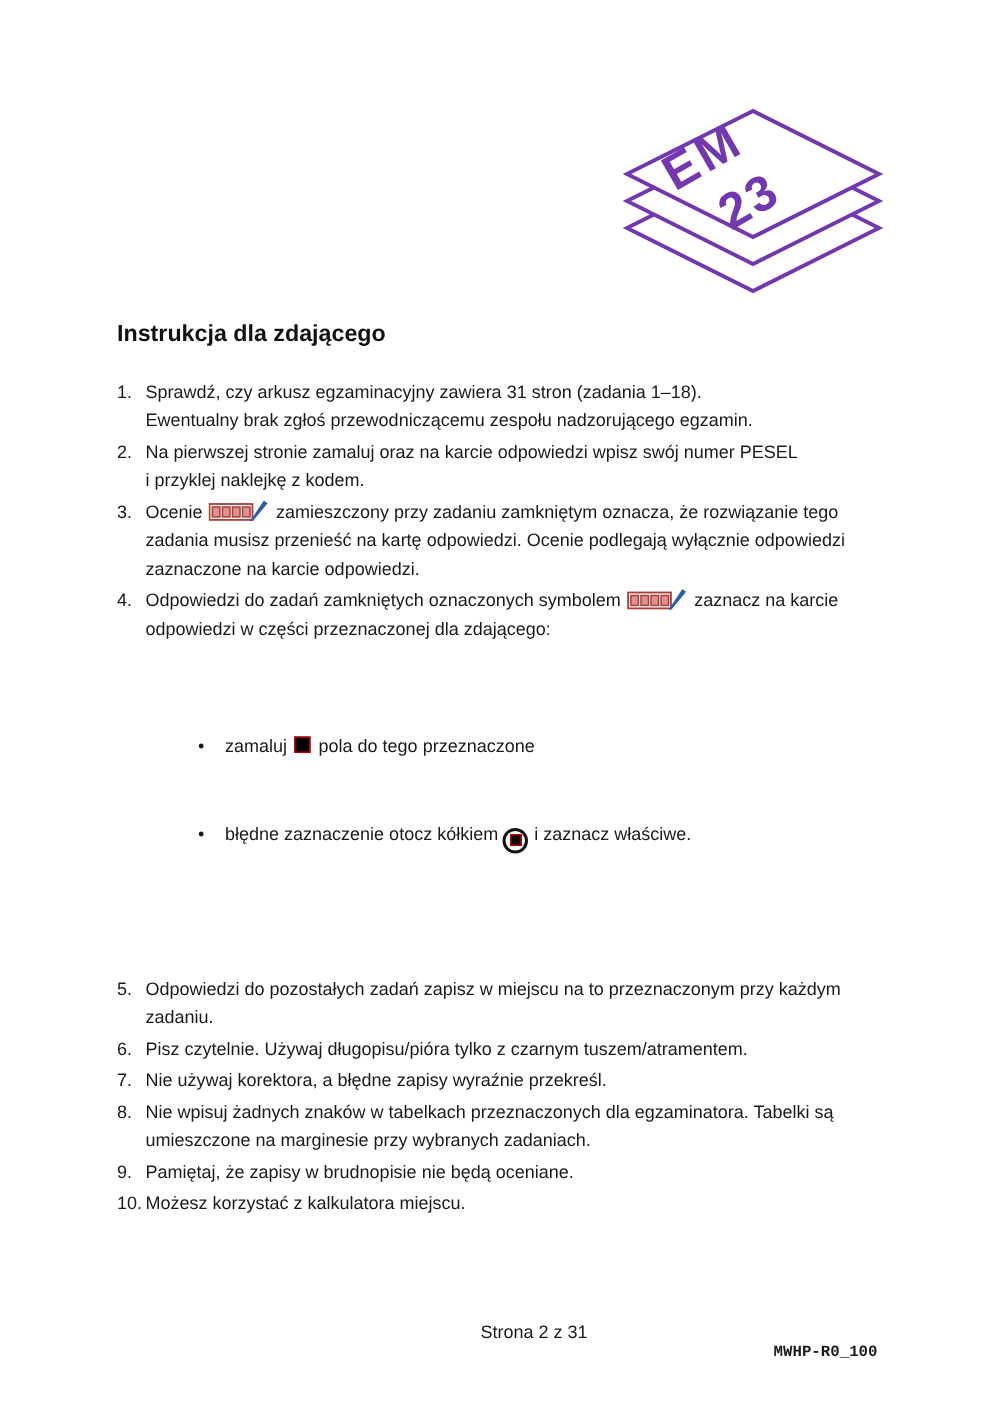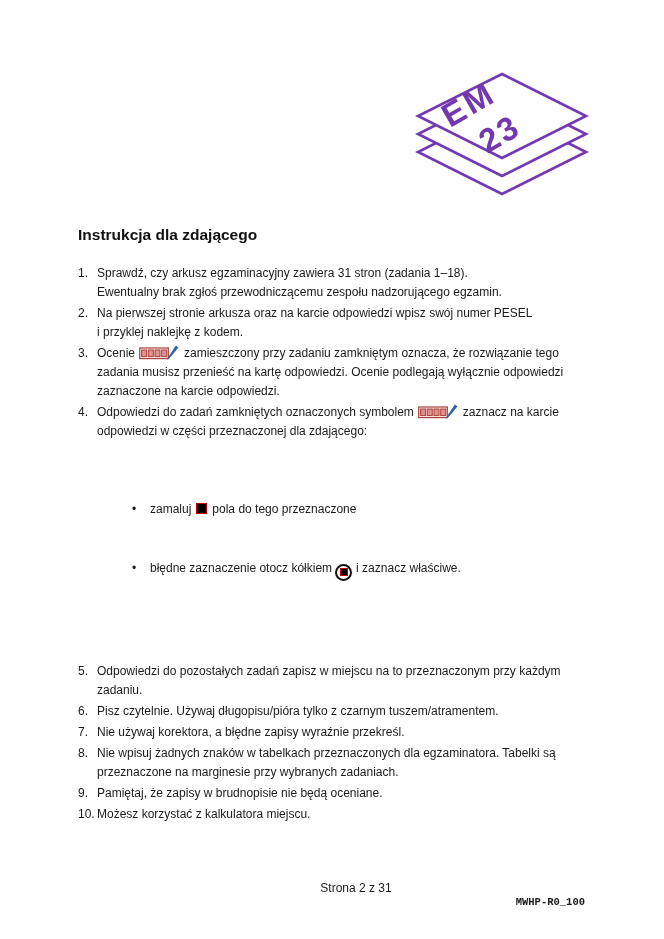--- a/index.html
+++ b/index.html
@@ -10,21 +10,21 @@
     font-family:"Liberation Sans", sans-serif;
     color:#1a1a1a;
     overflow:hidden;
   }
   
   .logo{position:absolute;top:70px;left:411px;width:186px;height:128px;}
   
   .content{position:absolute;left:78px;top:210px;width:522px;}
   h1.title{
     font-size:15.5px;line-height:1.1;font-weight:bold;color:#111;
-    margin:16px 0 21px 0;
+    margin:4px 0 21px 0;
   }
   .item{display:flex;margin:0 0 2px 0;}
   .item .num{
     flex:0 0 19px;width:19px;font-size:12px;line-height:19px;color:#1a1a1a;
   }
   .item .txt{
     flex:1;font-size:12px;line-height:19px;color:#1a1a1a;
     white-space:pre-wrap;
   }
   .bullets{margin:2px 0 1px 0;}
@@ -83,21 +83,21 @@
     <h1 class="title">Instrukcja dla zdającego</h1>
 
     <div class="item">
       <span class="num">1.</span>
       <div class="txt">Sprawdź, czy arkusz egzaminacyjny zawiera 31 stron (zadania 1–18).
 Ewentualny brak zgłoś przewodniczącemu zespołu nadzorującego egzamin.</div>
     </div>
 
     <div class="item">
       <span class="num">2.</span>
-      <div class="txt">Na pierwszej stronie arkusza oraz na karcie odpowiedzi wpisz swój numer PESEL
+      <div class="txt">Na pierwszej stronie zamaluj oraz na karcie odpowiedzi wpisz swój numer PESEL
 i przyklej naklejkę z kodem.</div>
     </div>
 
     <div class="item">
       <span class="num">3.</span>
       <div class="txt"><span>Ocenie</span><svg class="sym-card" viewBox="0 0 40 16" xmlns="http://www.w3.org/2000/svg">
             <rect x="0.7" y="4" width="28.6" height="10.6" fill="#fdf2f2" stroke="#a8403a" stroke-width="1.2"></rect>
             <g fill="#e2908e" stroke="#a8403a" stroke-width="1">
               <rect x="2.6" y="6" width="5" height="6.6"></rect>
               <rect x="9.3" y="6" width="5" height="6.6"></rect>
@@ -148,21 +148,21 @@
     </div>
 
     <div class="item">
       <span class="num">7.</span>
       <div class="txt">Nie używaj korektora, a błędne zapisy wyraźnie przekreśl.</div>
     </div>
 
     <div class="item">
       <span class="num">8.</span>
       <div class="txt">Nie wpisuj żadnych znaków w tabelkach przeznaczonych dla egzaminatora. Tabelki są
-przeznaczone na marginesie przy wybranych zadaniach.</div>
+umieszczone na marginesie przy wybranych zadaniach.</div>
     </div>
 
     <div class="item">
       <span class="num">9.</span>
       <div class="txt">Pamiętaj, że zapisy w brudnopisie nie będą oceniane.</div>
     </div>
 
     <div class="item">
       <span class="num">10.</span>
       <div class="txt">Możesz korzystać z kalkulatora miejscu.</div>

